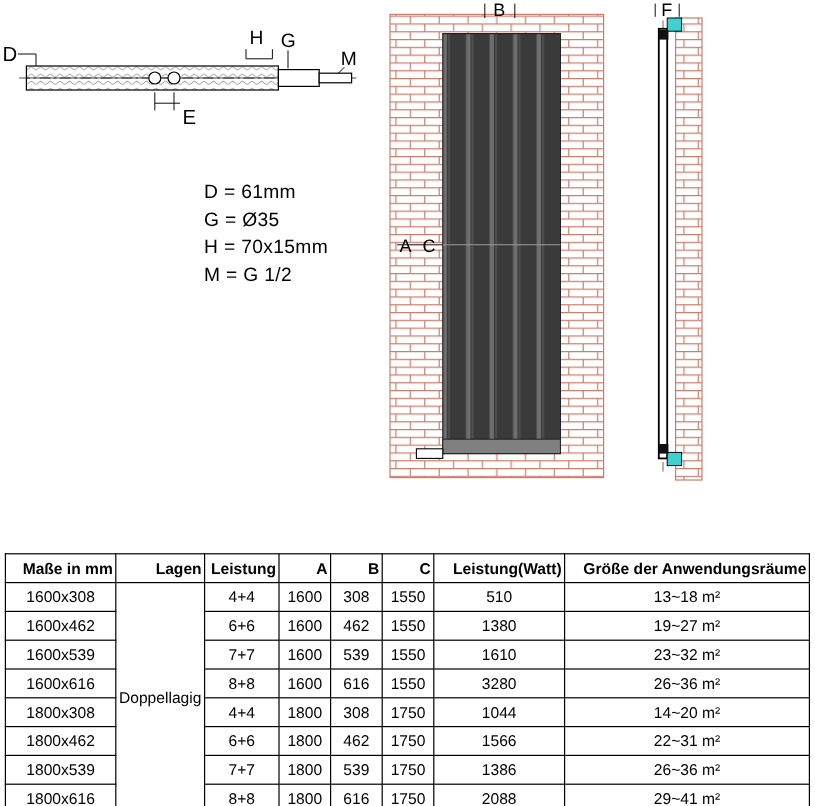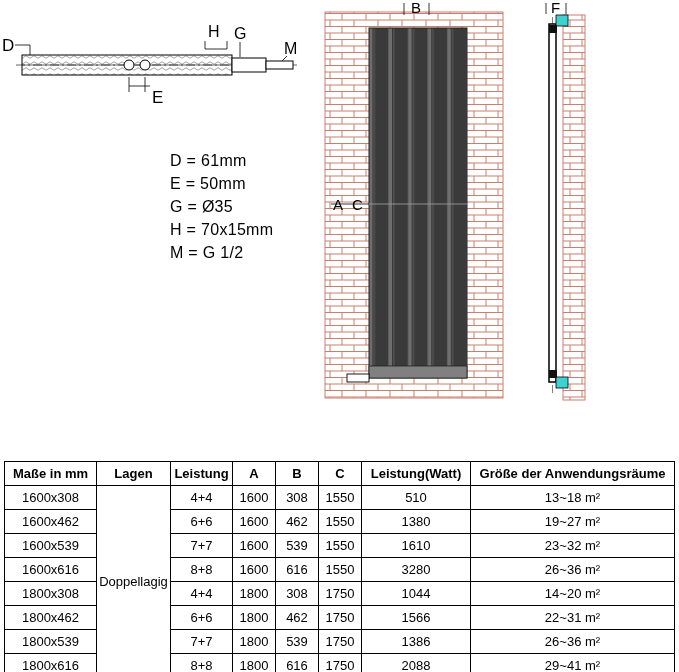--- a/index.html
+++ b/index.html
@@ -2,21 +2,21 @@
 <html><head>
 <meta charset="utf-8">
 <style>
   html,body { margin:0; padding:0; background:#ffffff; }
   body { width:679px; height:672px; font-family:"Liberation Sans", sans-serif; color:#000; }
   .sheet { position:relative; width:679px; height:672px; background:#fff; overflow:hidden; }
   svg.drawings { position:absolute; top:0; left:0; }
   .legend { position:absolute; left:130px; top:149px; font-size:16px; line-height:23px; letter-spacing:0.3px;margin-left:40px; }
   table.spec { position:absolute; left:4px; top:461px; width:671px; border-collapse:collapse; table-layout:fixed; font-size:13px; }
   table.spec th, table.spec td { border:1px solid #000; text-align:center; vertical-align:middle; padding:1px 2px; height:21px; overflow:hidden; white-space:nowrap; }
-  table.spec th { font-weight:bold; font-size:13px; }
+  table.spec th { font-weight:bold; font-size:13px;text-align:right; }
   svg text { font-family:"Liberation Sans", sans-serif; fill:#000; }
 </style>
 </head>
 <body>
 
 <div class="sheet">
 
   <svg class="drawings" width="679" height="455" viewBox="0 0 679 455">
     <defs>
       <pattern id="brick" width="24" height="13" patternUnits="userSpaceOnUse">
@@ -94,21 +94,20 @@
       <rect x="556" y="15" width="12" height="11" fill="#3ed1cf" stroke="#000" stroke-width="0.8"></rect>
       <rect x="549" y="25" width="8" height="8" fill="#111"></rect>
 
       <rect x="556" y="377" width="12" height="11" fill="#3ed1cf" stroke="#000" stroke-width="0.8"></rect>
       <rect x="549" y="370" width="8" height="8" fill="#111"></rect>
     </g>
   </svg>
 
   <div class="legend">
     <div>D = 61mm</div>
-    <div>E = 50mm</div>
     <div>G = Ø35</div>
     <div>H = 70x15mm</div>
     <div>M = G 1/2</div>
   </div>
 
   <table class="spec">
     <colgroup>
       <col style="width:92px">
         <col style="width:74px">
         <col style="width:62px">

